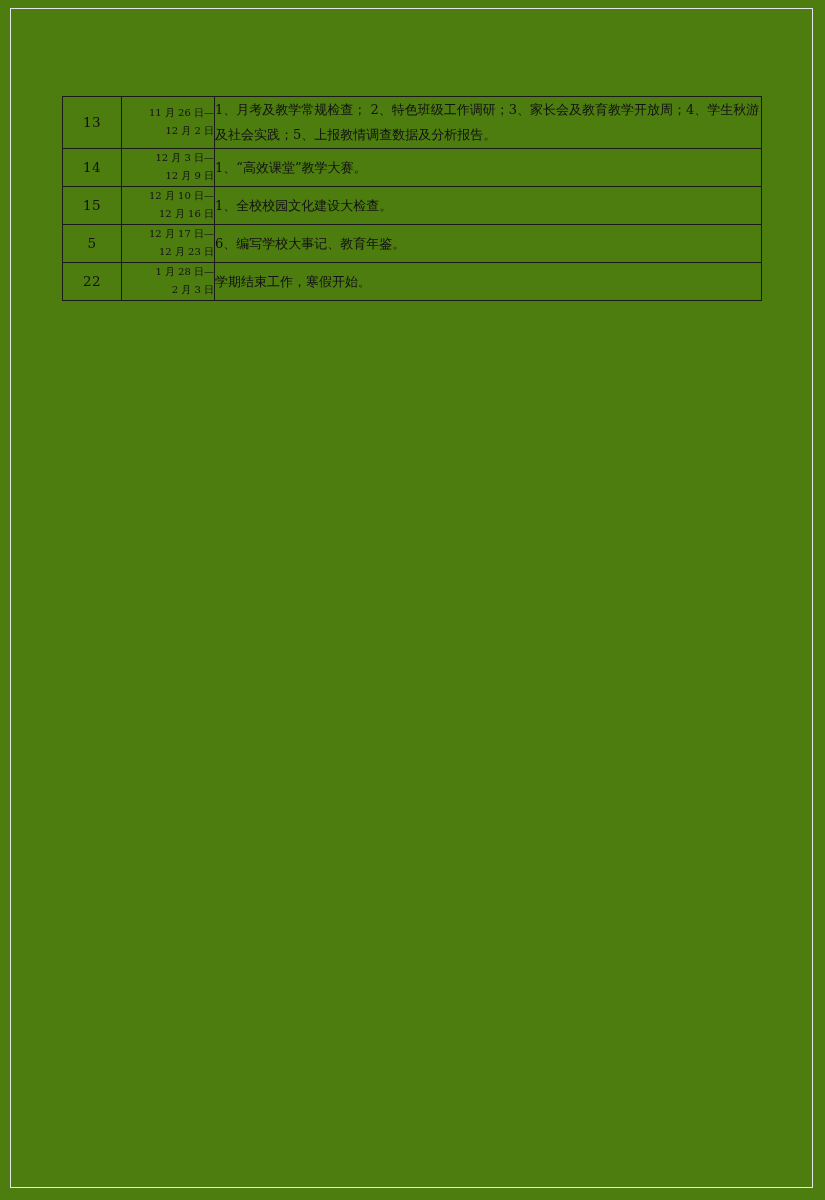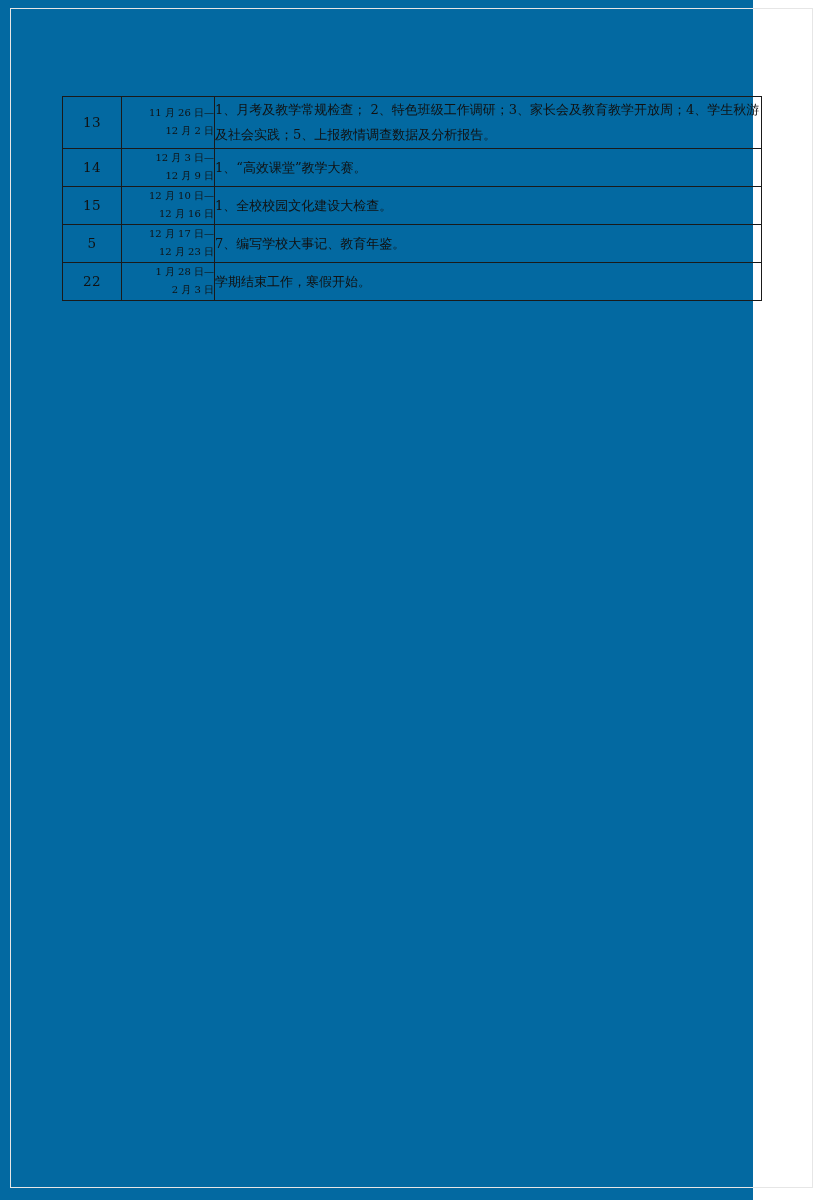--- a/index.html
+++ b/index.html
@@ -12,23 +12,23 @@
     height: 1200px;
     position: relative;
     font-family: "DejaVu Serif", "Liberation Serif", serif;
     color: #111111;
     overflow: hidden;
   }
   .page {
     position: absolute;
     left: 0;
     top: 0;
-    width: 753px;
+    width: 825px;
     height: 1200px;
-    background: #0369a1;
+    background: #4d7c0f;
   }
   
   .scan-edge {
     position: absolute;
     left: 10px;
     top: 8px;
     width: 803px;
     height: 1180px;
     border: 1px solid #e6e6e6;
     box-sizing: border-box;
@@ -117,21 +117,21 @@
         </td>
       </tr>
 
       <tr>
         <td class="col-no">5</td>
         <td class="col-date">
           <span class="date-line">12 月 17 日—</span>
           <span class="date-line">12 月 23 日</span>
         </td>
         <td class="col-content">
-          <span class="content-text">7、编写学校大事记、教育年鉴。</span>
+          <span class="content-text">6、编写学校大事记、教育年鉴。</span>
         </td>
       </tr>
 
 
 
 
 
 
       <tr>
         <td class="col-no">22</td>

